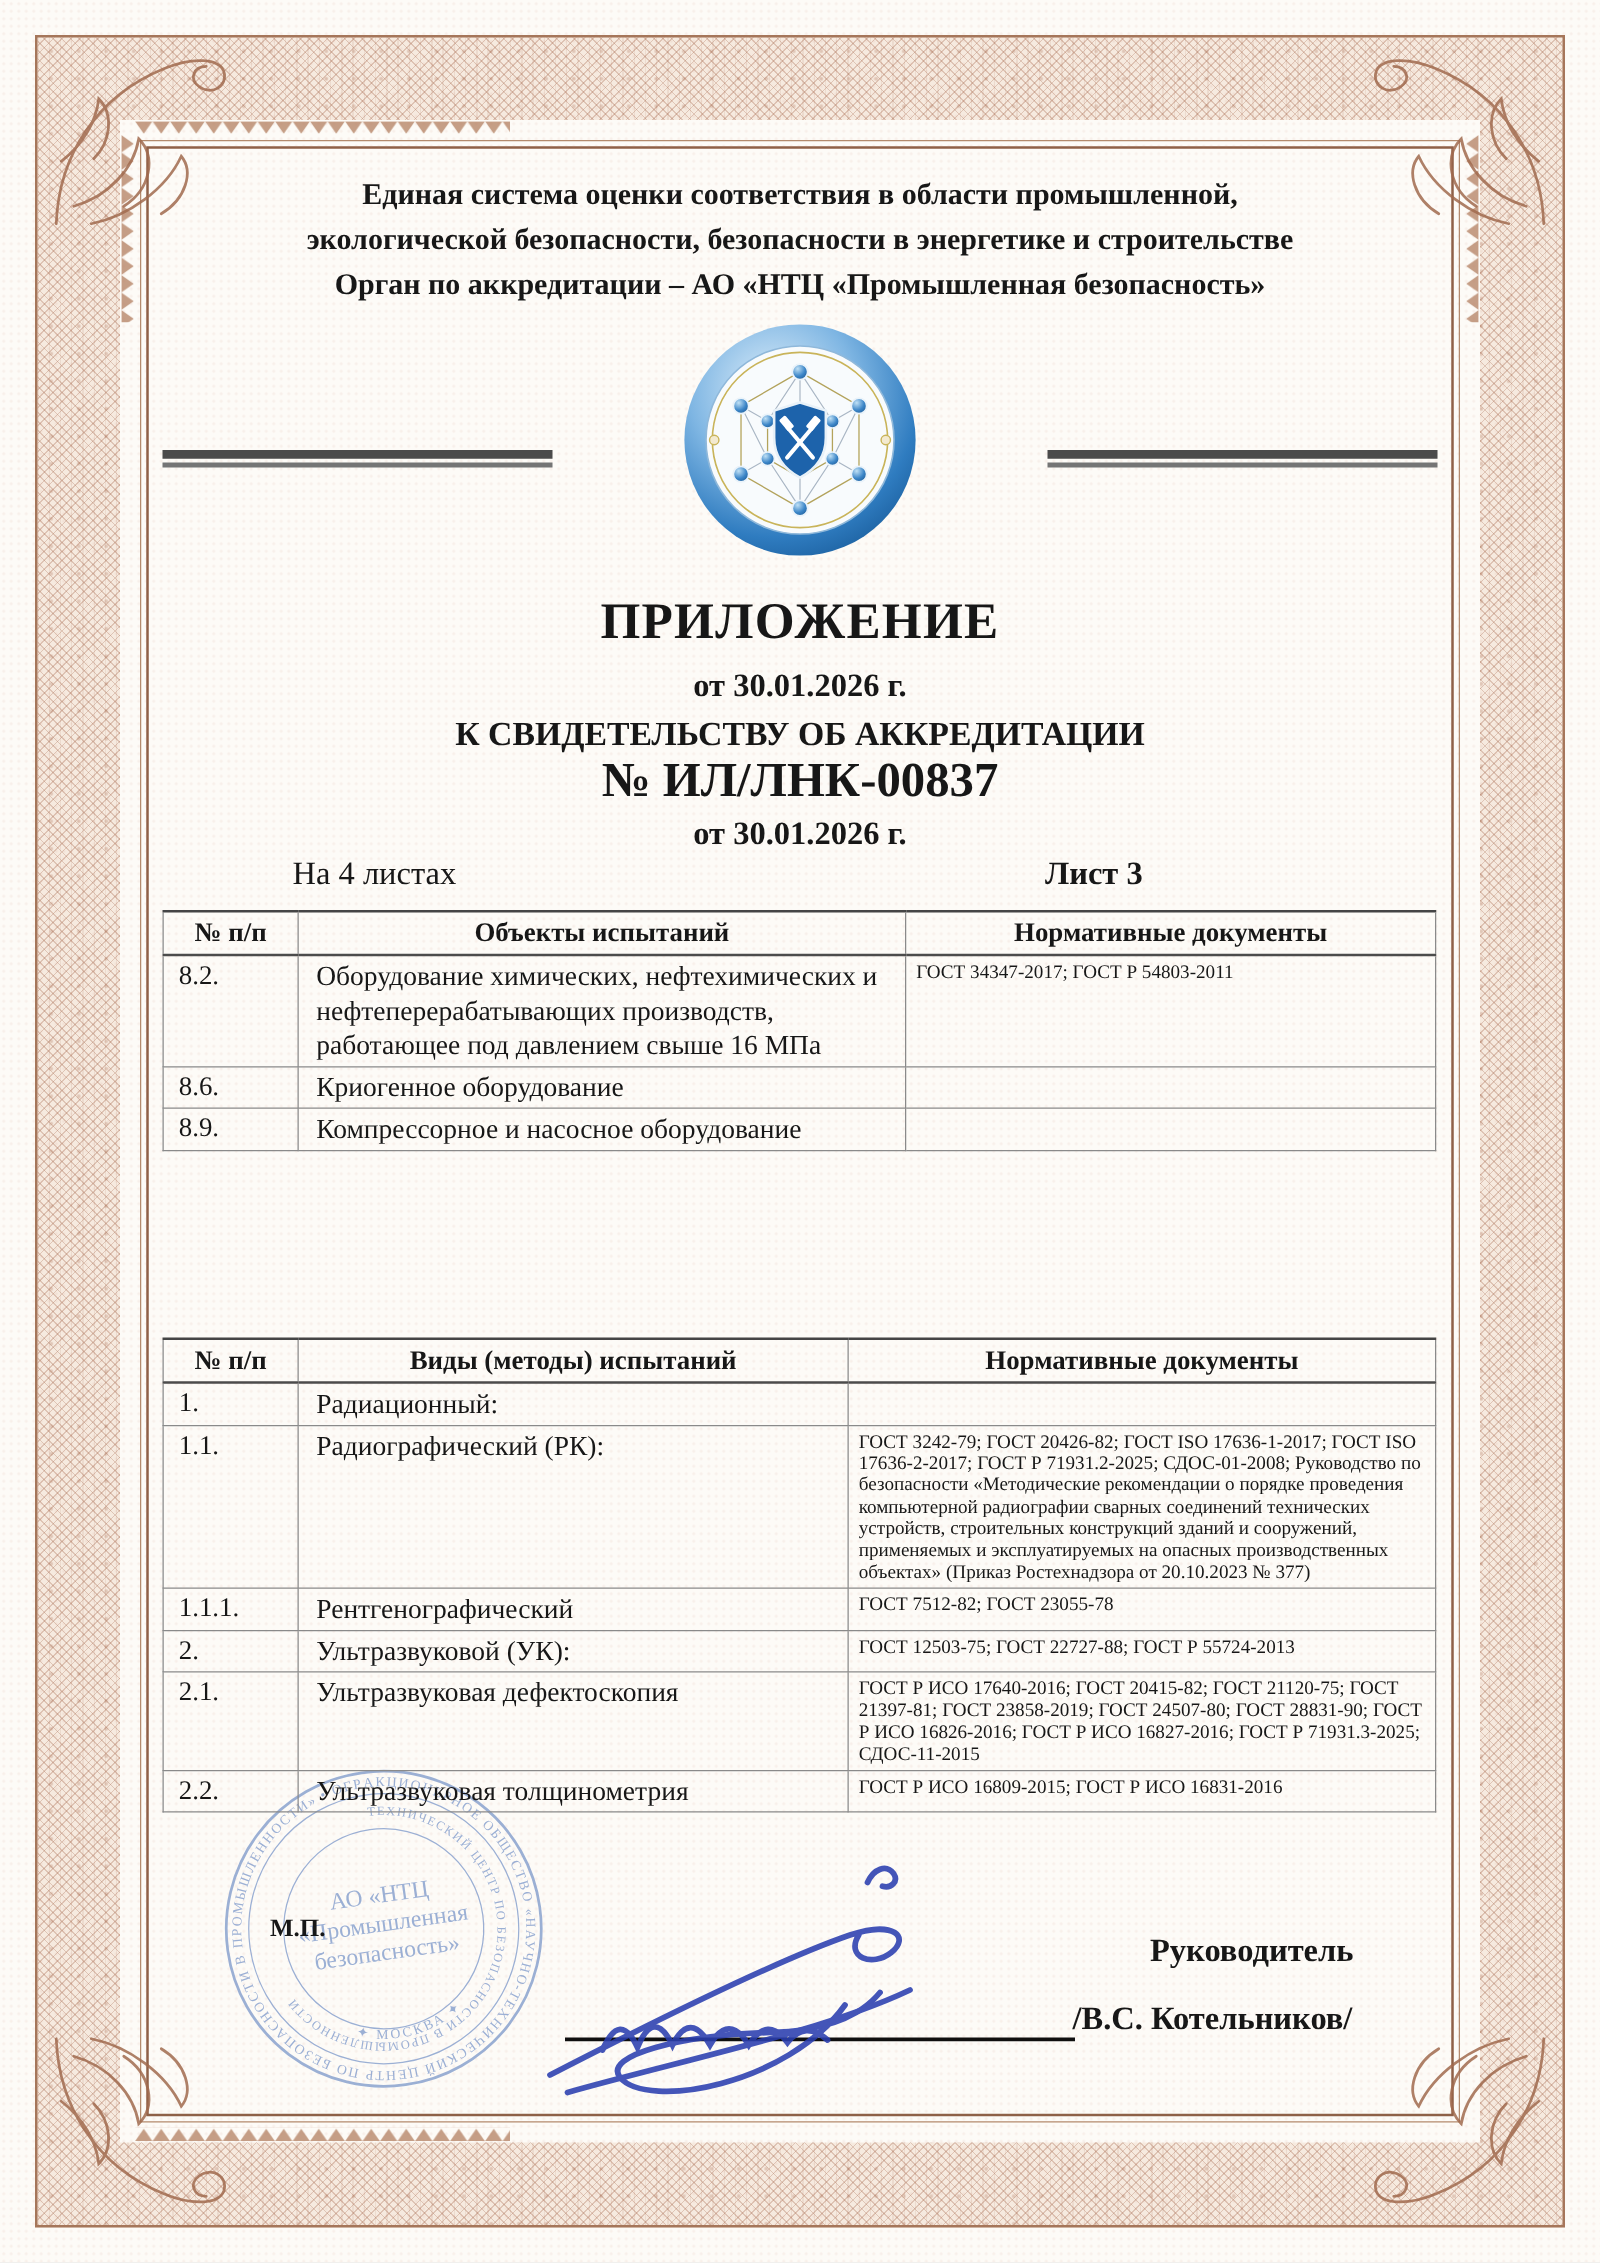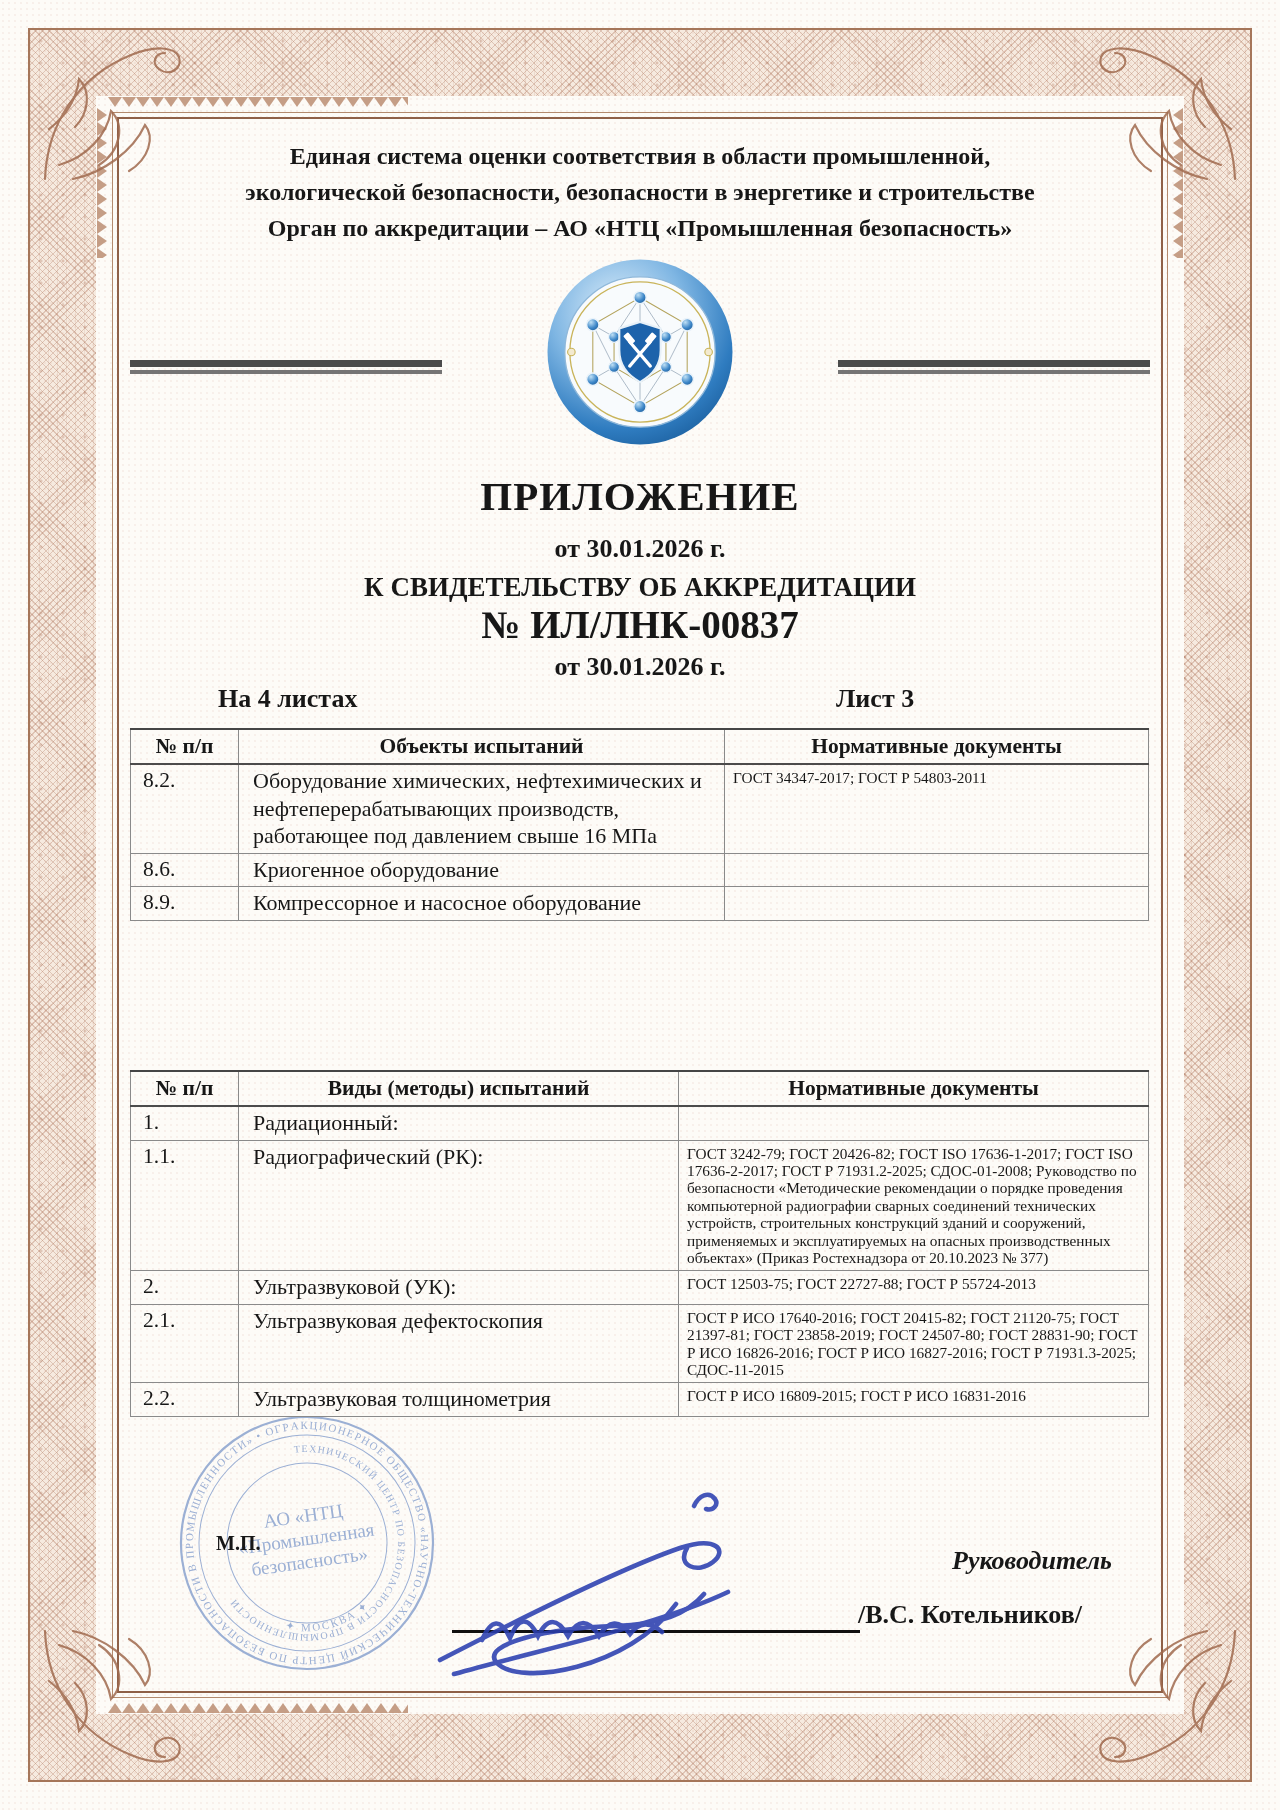--- a/index.html
+++ b/index.html
@@ -46,34 +46,34 @@
   .rule .b2{height:4px;background:#757575;margin-top:3px;}
   .rule-left{left:130px;top:360px;}
   .rule-right{left:838px;top:360px;}
   
   .ttl{position:absolute;left:122px;right:122px;text-align:center;font-weight:bold;}
   .t-main{top:472px;font-size:41px;letter-spacing:1px;}
   .t-date1{top:534px;font-size:26px;}
   .t-sub{top:572px;font-size:27px;}
   .t-num{top:602px;font-size:39px;}
   .t-date2{top:652px;font-size:26px;}
-  .sheets-total{position:absolute;left:218px;top:684px;font-weight:bold;font-size:26px;}
+  .sheets-total{position:absolute;left:234px;top:684px;font-weight:normal;font-size:26px;}
   .sheet-cur{position:absolute;left:836px;top:684px;font-weight:bold;font-size:26px;}
   
   table.doc{position:absolute;left:130px;width:1018px;border-collapse:collapse;table-layout:fixed;background:transparent;z-index:2;}
   table.doc th{font-size:21.5px;font-weight:bold;text-align:center;padding:4px 4px;border:1px solid #8a8a8a;border-top:2.5px solid #454545;border-bottom:2px solid #4c4c4c;}
   table.doc td{border:1px solid #8a8a8a;vertical-align:top;}
   table.doc td.c0{font-size:21.5px;padding:2px 6px 3px 12px;line-height:27px;}
   table.doc td.c1{font-size:22px;padding:2px 8px 3px 14px;line-height:27.5px;}
   table.doc td.c2{font-size:15.3px;line-height:17.4px;padding:4px 6px 4px 8px;}
   #t1{top:728px;} #t2{top:1070px;}
   table.doc{border:1.5px solid #5a5a5a;}
   
   .mp{position:absolute;left:216px;top:1532px;font-weight:bold;font-size:20px;z-index:4;}
-  .role{position:absolute;left:952px;top:1546px;font-weight:bold;font-size:26px;z-index:4;font-style:italic;}
+  .role{position:absolute;left:920px;top:1546px;font-weight:bold;font-size:26px;z-index:4;}
   .signame{position:absolute;left:858px;top:1600px;font-weight:bold;font-size:26px;z-index:4;}
   .sigline{position:absolute;left:452px;top:1630px;width:408px;height:2.5px;background:#101010;z-index:3;}
   .stamp{position:absolute;left:172px;top:1408px;width:270px;height:270px;opacity:.85;z-index:1;}
   .sig{position:absolute;left:424px;top:1476px;width:372px;height:228px;z-index:5;}
 </style>
 </head>
 <body>
 
 <div class="page">
 
@@ -259,20 +259,25 @@
     <tbody>
         <tr>
           <td class="c0">1.</td>
           <td class="c1">Радиационный:</td>
           <td class="c2"></td>
         </tr>
         <tr>
           <td class="c0">1.1.</td>
           <td class="c1">Радиографический (РК):</td>
           <td class="c2">ГОСТ 3242-79; ГОСТ 20426-82; ГОСТ ISO 17636-1-2017; ГОСТ ISO 17636-2-2017; ГОСТ Р 71931.2-2025; СДОС-01-2008; Руководство по безопасности «Методические рекомендации о порядке проведения компьютерной радиографии сварных соединений технических устройств, строительных конструкций зданий и сооружений, применяемых и эксплуатируемых на опасных производственных объектах» (Приказ Ростехнадзора от 20.10.2023 № 377)</td>
+        </tr>
+        <tr>
+          <td class="c0">1.1.1.</td>
+          <td class="c1">Рентгенографический</td>
+          <td class="c2">ГОСТ 7512-82; ГОСТ 23055-78</td>
         </tr>
         <tr>
           <td class="c0">2.</td>
           <td class="c1">Ультразвуковой (УК):</td>
           <td class="c2">ГОСТ 12503-75; ГОСТ 22727-88; ГОСТ Р 55724-2013</td>
         </tr>
         <tr>
           <td class="c0">2.1.</td>
           <td class="c1">Ультразвуковая дефектоскопия</td>
           <td class="c2">ГОСТ Р ИСО 17640-2016; ГОСТ 20415-82; ГОСТ 21120-75; ГОСТ 21397-81; ГОСТ 23858-2019; ГОСТ 24507-80; ГОСТ 28831-90; ГОСТ Р ИСО 16826-2016; ГОСТ Р ИСО 16827-2016; ГОСТ Р 71931.3-2025; СДОС-11-2015</td>

